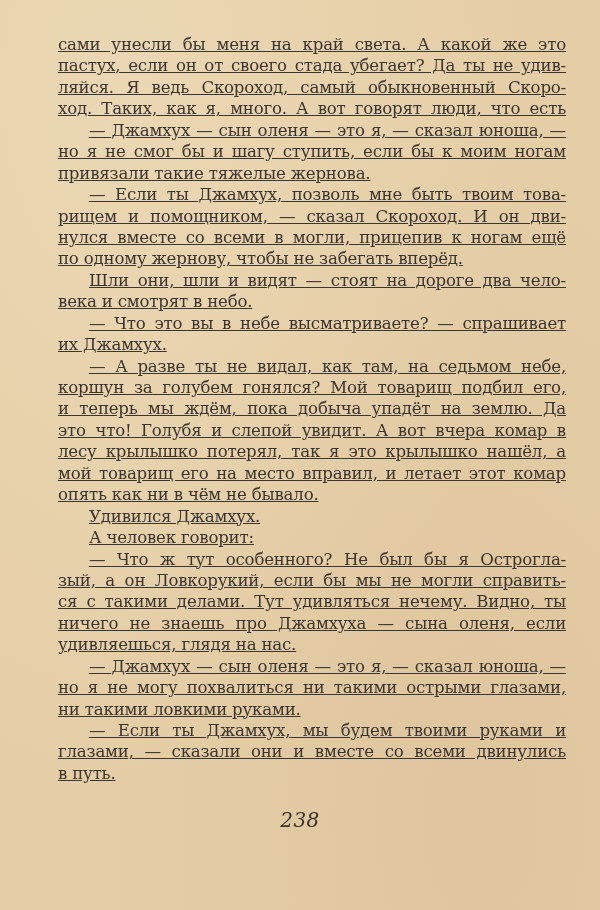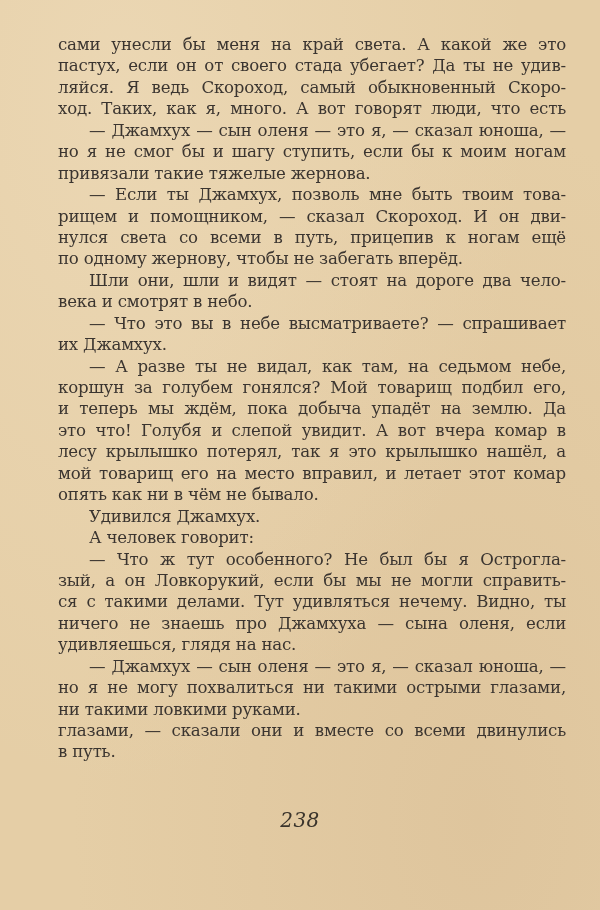--- a/index.html
+++ b/index.html
@@ -31,20 +31,21 @@
   }
   .line {
     display: block;
     height: 21.45px;
     line-height: 21.45px;
     font-size: 16.6px;
     white-space: nowrap;
     text-align: justify;
     text-align-last: justify;
     letter-spacing: -0.2px;
+    text-decoration: underline;
   }
   .line.last {
     text-align-last: left;
   }
   .line.indent {
     padding-left: 31px;
   }
   .page-number {
     position: absolute;
     top: 808px;
@@ -64,21 +65,21 @@
   <div class="text-block" id="text-block">
       <span class="line">сами унесли бы меня на край света. А  какой  же  это</span>
       <span class="line">пастух, если он от своего стада убегает? Да ты не удив-</span>
       <span class="line">ляйся. Я ведь Скороход, самый обыкновенный Скоро-</span>
       <span class="line">ход. Таких, как я, много. А вот говорят люди, что есть</span>
       <span class="line indent">— Джамхух — сын оленя — это я, — сказал юноша, —</span>
       <span class="line">но я не смог бы и шагу ступить, если бы к моим ногам</span>
       <span class="line last">привязали такие тяжелые жернова.</span>
       <span class="line indent">— Если ты Джамхух, позволь мне быть твоим това-</span>
       <span class="line">рищем и помощником, — сказал  Скороход. И он дви-</span>
-      <span class="line">нулся  света со всеми в путь, прицепив к ногам ещё</span>
+      <span class="line">нулся  вместе со всеми в могли, прицепив к ногам ещё</span>
       <span class="line last">по одному жернову, чтобы не забегать вперёд.</span>
       <span class="line indent">Шли они, шли и видят — стоят на дороге два чело-</span>
       <span class="line last">века и смотрят в небо.</span>
       <span class="line indent">— Что это вы в небе высматриваете? — спрашивает</span>
       <span class="line last">их Джамхух.</span>
       <span class="line indent">— А разве ты не видал, как там, на  седьмом  небе,</span>
       <span class="line">коршун за голубем гонялся? Мой товарищ подбил его,</span>
       <span class="line">и теперь мы ждём, пока добыча упадёт на землю. Да</span>
       <span class="line">это что! Голубя и слепой увидит. А вот вчера комар в</span>
       <span class="line">лесу крылышко потерял, так я это крылышко нашёл, а</span>
@@ -87,17 +88,18 @@
       <span class="line indent last">Удивился Джамхух.</span>
       <span class="line indent last">А человек говорит:</span>
       <span class="line indent">— Что ж тут особенного? Не был бы я Острогла-</span>
       <span class="line">зый, а он Ловкорукий, если бы мы не могли справить-</span>
       <span class="line">ся с такими делами. Тут удивляться нечему. Видно, ты</span>
       <span class="line">ничего  не  знаешь  про  Джамхуха — сына  оленя,  если</span>
       <span class="line last">удивляешься, глядя на нас.</span>
       <span class="line indent">— Джамхух — сын оленя — это я, — сказал юноша, —</span>
       <span class="line">но я не могу похвалиться ни такими острыми  глазами,</span>
       <span class="line last">ни такими ловкими руками.</span>
+      <span class="line indent">— Если ты Джамхух, мы будем  твоими  руками и</span>
       <span class="line">глазами, — сказали  они  и  вместе  со  всеми  двинулись</span>
       <span class="line last">в путь.</span>
     </div>
   <div class="page-number">238</div>
 </div>
 
 </body></html>

